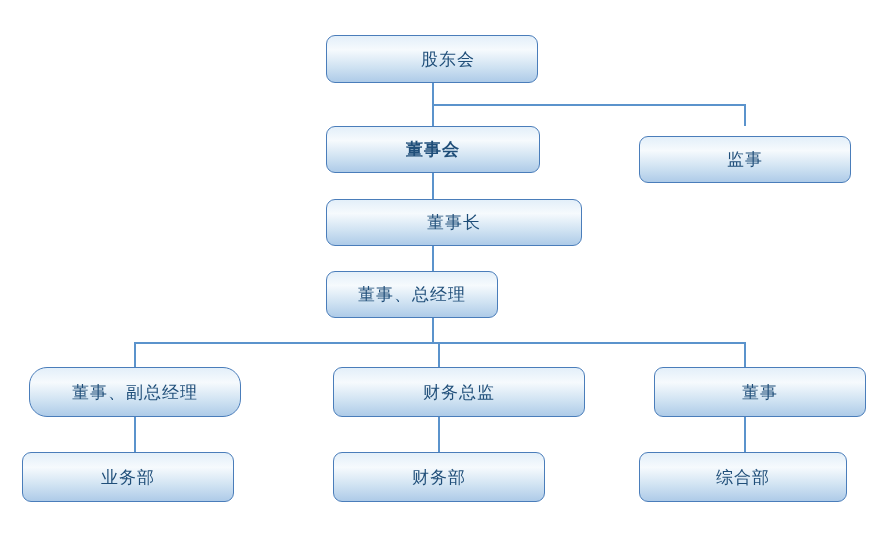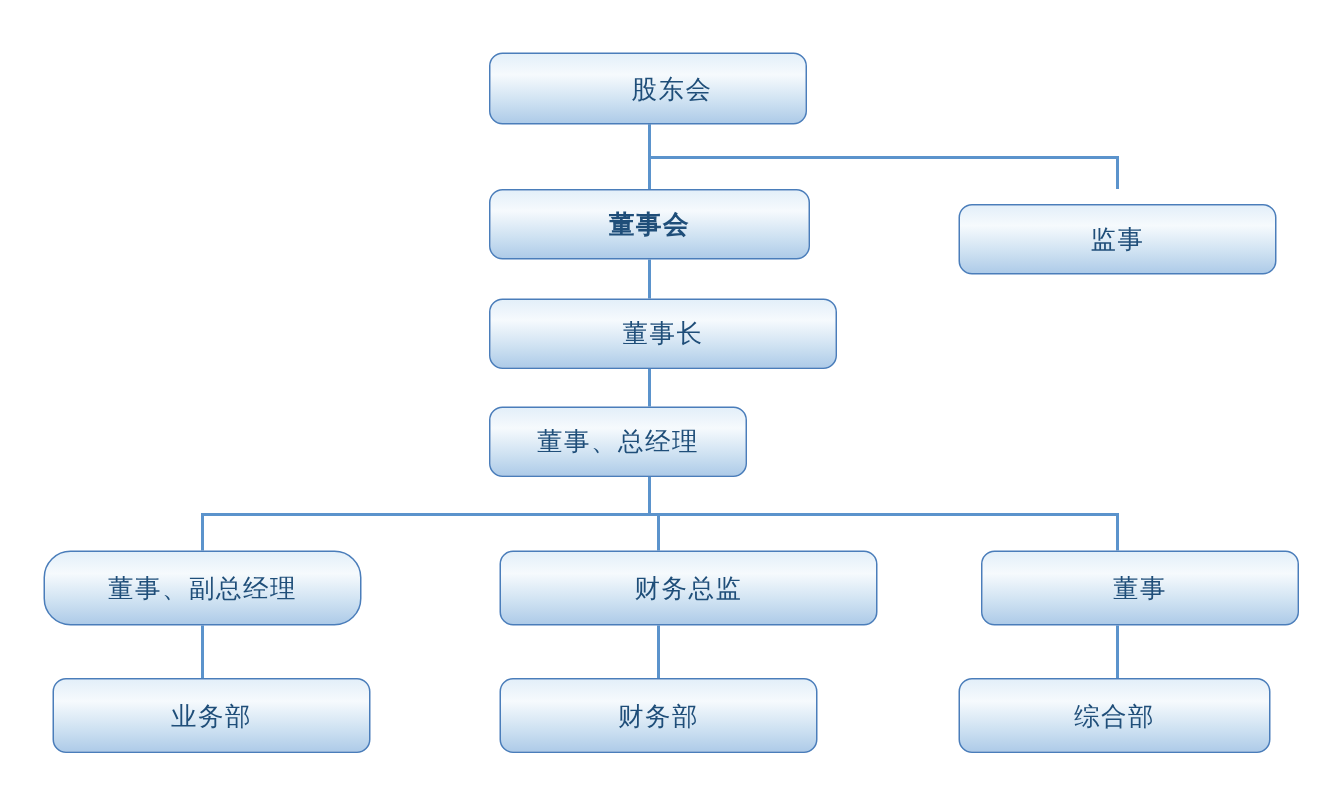--- a/index.html
+++ b/index.html
@@ -67,36 +67,36 @@
   <div id="nodes-layer">
       <div class="org-node" style="left: 326px; top: 35px; width: 212px; height: 48px; padding-left: 32px;">
         <span class="label">股东会</span>
       </div>
       <div class="org-node" style="left: 326px; top: 126px; width: 214px; height: 47px; font-weight: bold;">
         <span class="label">董事会</span>
       </div>
       <div class="org-node" style="left: 639px; top: 110px; width: 212px; height: 47px; margin-top: 26px;">
         <span class="label">监事</span>
       </div>
-      <div class="org-node" style="left: 326px; top: 199px; width: 232px; height: 47px;">
+      <div class="org-node" style="left: 326px; top: 199px; width: 256px; height: 47px;">
         <span class="label">董事长</span>
       </div>
       <div class="org-node" style="left: 326px; top: 271px; width: 172px; height: 47px;">
         <span class="label">董事、总经理</span>
       </div>
       <div class="org-node" style="left: 29px; top: 367px; width: 212px; height: 50px; border-radius: 18px;">
         <span class="label">董事、副总经理</span>
       </div>
       <div class="org-node" style="left: 333px; top: 367px; width: 252px; height: 50px;">
         <span class="label">财务总监</span>
       </div>
       <div class="org-node" style="left: 639px; top: 367px; width: 212px; height: 50px; margin-left: 15px;">
         <span class="label">董事</span>
       </div>
-      <div class="org-node" style="left: 35px; top: 452px; width: 212px; height: 50px;">
+      <div class="org-node" style="left: 22px; top: 452px; width: 212px; height: 50px;">
         <span class="label">业务部</span>
       </div>
       <div class="org-node" style="left: 333px; top: 452px; width: 212px; height: 50px;">
         <span class="label">财务部</span>
       </div>
       <div class="org-node" style="left: 639px; top: 452px; width: 208px; height: 50px;">
         <span class="label">综合部</span>
       </div>
     </div>
 </div>

